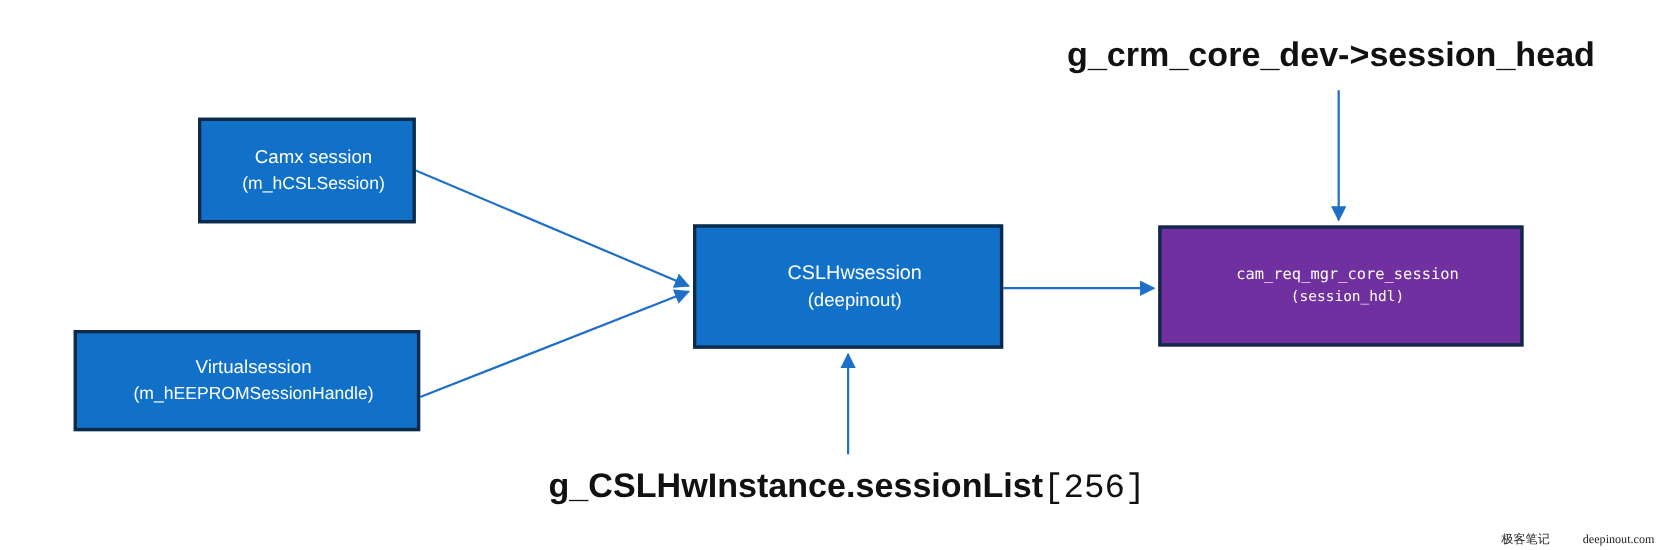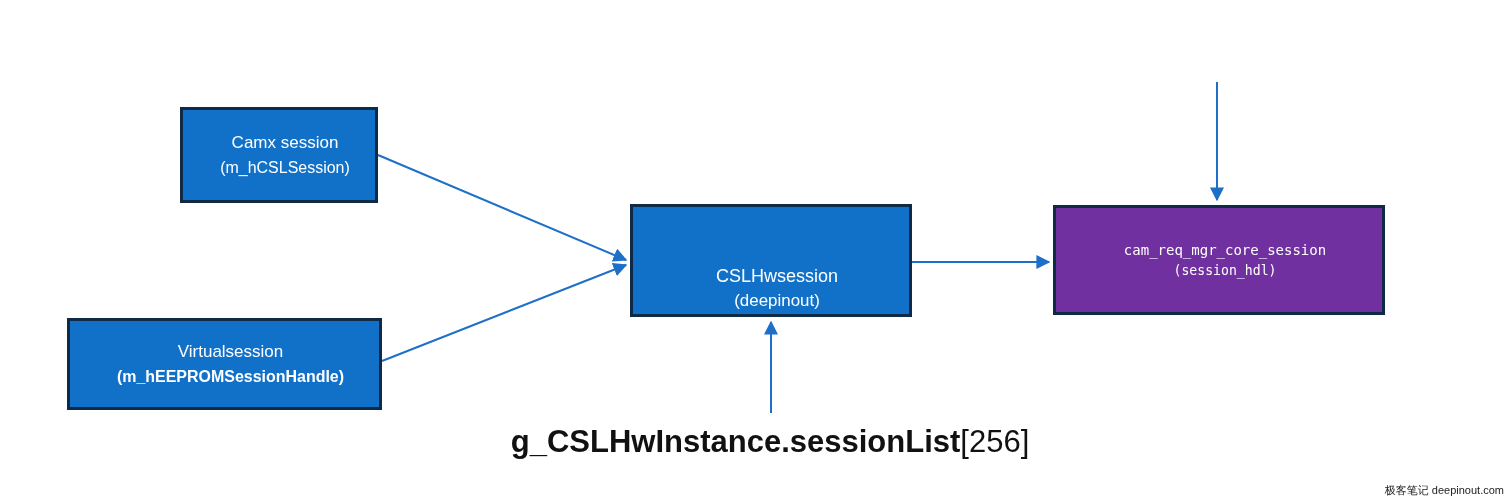--- a/index.html
+++ b/index.html
@@ -46,46 +46,46 @@
   .node.blue{
     background:var(--node-blue);
     border:3px solid var(--node-border);
   }
   .node.purple{
     background:var(--node-purple);
     border:3px solid var(--node-border);
     font-family:"DejaVu Sans Mono", monospace;
   }
   .node-camx{left:180px;top:107px;width:198px;height:96px;font-size:17px;}
-  .node-virtual{left:67px;top:318px;width:315px;height:92px;font-size:17px;}
-  .node-virtual .line2{font-weight:700;}
-  .node-cslhw{left:630px;top:204px;width:282px;height:113px;font-size:18px;justify-content:flex-end;}
+  .node-virtual{left:67px;top:300px;width:315px;height:92px;font-size:17px;}
+  .node-virtual .line2{font-weight:400;}
+  .node-cslhw{left:630px;top:204px;width:282px;height:113px;font-size:18px;}
   .node-crm{left:1053px;top:205px;width:332px;height:110px;font-size:14px;line-height:1.5;}
   .node .line2{font-size:0.94em;}
   .big-label{
     position:absolute;
     font-weight:700;
     font-size:31px;
     color:var(--label-color);
     text-align:center;
     white-space:nowrap;
   }
   .label-top{left:945px;top:32px;width:530px;}
   .label-bottom{left:480px;top:424px;width:580px;}
-  .label-bottom .suffix{font-weight:400;}
+  .label-bottom .suffix{font-weight:400;font-family:Liberation Mono, monospace;}
   .watermark{
     position:absolute;
     right:8px;
     bottom:2px;
     font-size:11px;
     color:#222222;
     white-space:nowrap;
   }
   .watermark .cn{font-family:"DejaVu Serif", serif;font-weight:400;}
-  .watermark .en{font-family:Liberation Sans, sans-serif;}
+  .watermark .en{font-family:Liberation Serif, serif;margin-left:27px;}
 </style>
 </head>
 <body>
 
 <div class="canvas">
 
   <svg class="arrow-layer" viewBox="0 0 1512 500" xmlns="http://www.w3.org/2000/svg">
     <defs>
       <marker id="ah" viewBox="0 0 10 10" refX="9" refY="5" markerWidth="7" markerHeight="7" orient="auto-start-reverse">
         <path class="head" d="M0,0 L10,5 L0,10 z"></path>
@@ -111,20 +111,21 @@
   <div class="node blue node-cslhw">
     <span class="line1">CSLHwsession</span>
     <span class="line2">(deepinout)</span>
   </div>
 
   <div class="node purple node-crm">
     <span class="line1">cam_req_mgr_core_session</span>
     <span class="line2">(session_hdl)</span>
   </div>
 
+  <div class="big-label label-top">g_crm_core_dev-&gt;session_head</div>
 
   <div class="big-label label-bottom"><span>g_CSLHwInstance.sessionList</span><span class="suffix">[256]</span></div>
 
   <div class="watermark">
     <span class="cn">极客笔记</span>
     <span class="en">deepinout.com</span>
   </div>
 
 </div>
 

